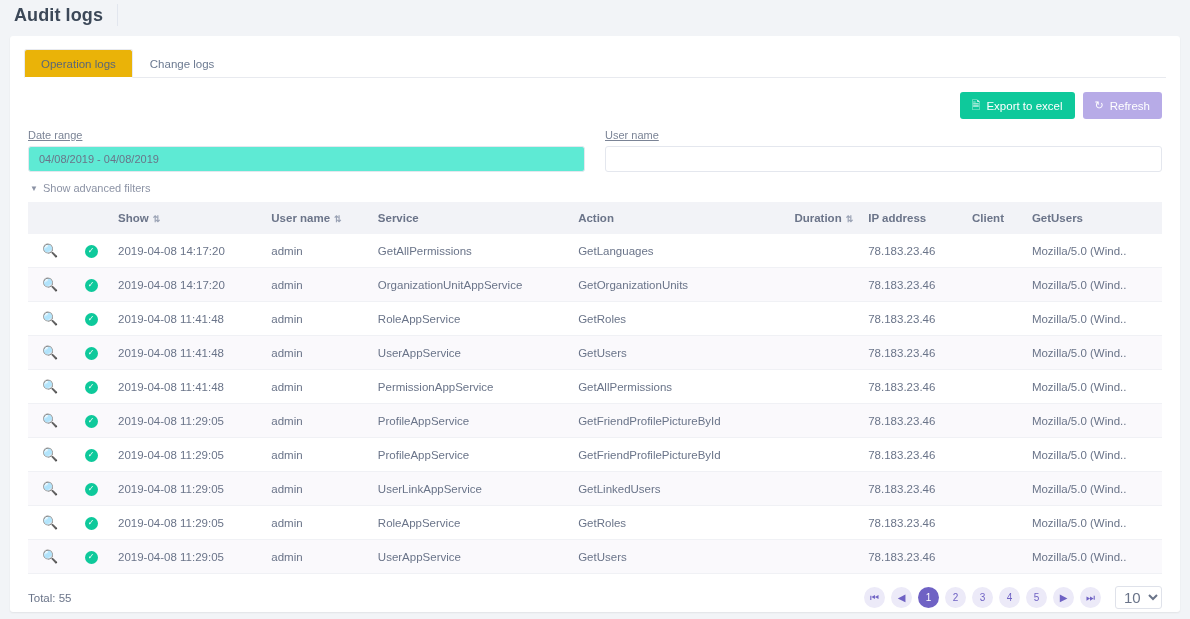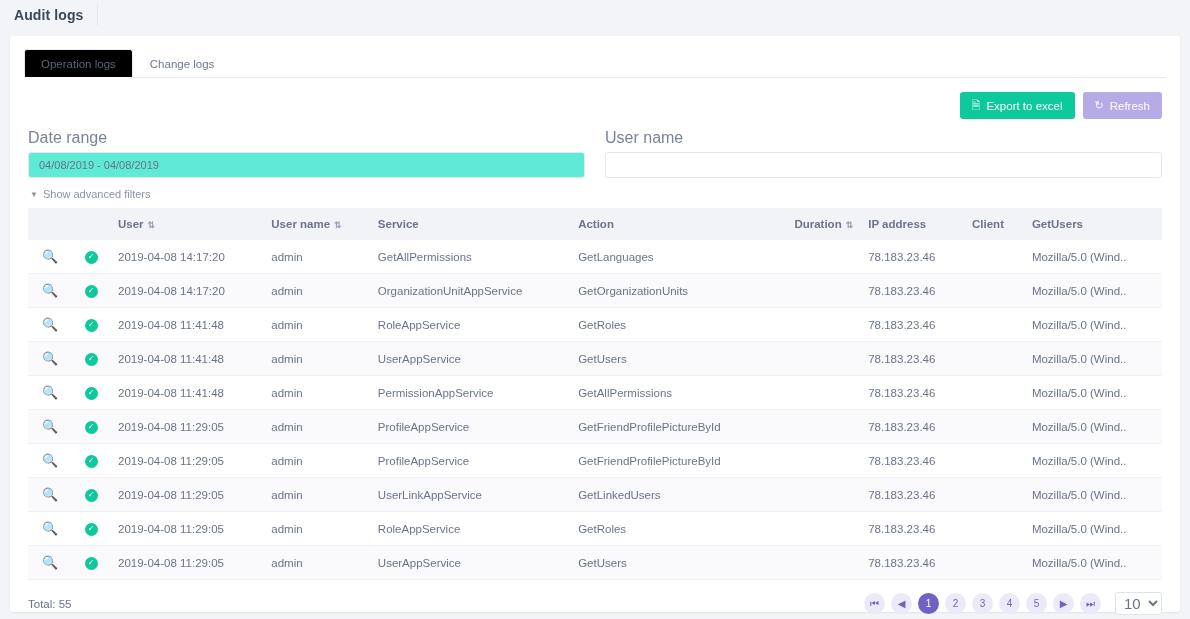--- a/index.html
+++ b/index.html
@@ -13,21 +13,21 @@
     overflow: hidden;
   }
   .page-title-bar {
     height: 30px;
     display: flex;
     align-items: center;
     padding-left: 14px;
     background: #f2f4f7;
   }
   .page-title {
-    font-size: 14px;
+    font-size: 18px;
     font-weight: bold;
     color: #3c4858;
     letter-spacing: .1px;
   }
   .title-divider {
     width: 1px; height: 22px; background: #e2e6ee;
     margin-left: 14px;
   }
   .card {
     margin: 6px 10px 0 10px;
@@ -48,21 +48,21 @@
     font-size: 11.5px;
     color: #6c7a91;
     border: 1px solid transparent;
     border-bottom: none;
     border-radius: 3px 3px 0 0;
     cursor: pointer;
     position: relative;
     top: 1px;
   }
   .tab.active {
-    background: #000000;
+    background: #eab308;
     border-color: #e8eaef;
     border-bottom: 1px solid #fff;
     color: #5a6678;
   }
   .toolbar {
     display: flex;
     justify-content: flex-end;
     gap: 8px;
     padding: 14px 18px 0 18px;
   }
@@ -85,23 +85,24 @@
 
   .filters {
     display: flex;
     gap: 20px;
     padding: 10px 18px 0 18px;
   }
   .field { display: flex; flex-direction: column; }
   .field.daterange { width: 562px; }
   .field.username { width: 562px; }
   .field-label {
-    font-size: 16px;
+    font-size: 11px;
     color: #7b8496;
     margin-bottom: 5px;
+    text-decoration: underline;
   }
   .input {
     height: 26px;
     border: 1px solid #e4e7ee;
     border-radius: 3px;
     background: #fff;
     font-size: 11px;
     color: #6a7489;
     padding: 0 10px;
     font-family: "Liberation Sans", sans-serif;
@@ -248,21 +249,21 @@
     <span class="caret">▼</span>
     <span>Show advanced filters</span>
   </div>
 
   <table class="grid">
     <thead>
       <tr>
         <th class="col-magnify"></th>
         <th class="col-status"></th>
         <th>
-          <span>User</span><span class="sort-ico">⇅</span>
+          <span>Show</span><span class="sort-ico">⇅</span>
         </th>
         <th>
           <span>User name</span><span class="sort-ico">⇅</span>
         </th>
         <th>
           <span>Service</span>
         </th>
         <th>
           <span>Action</span>
         </th>

